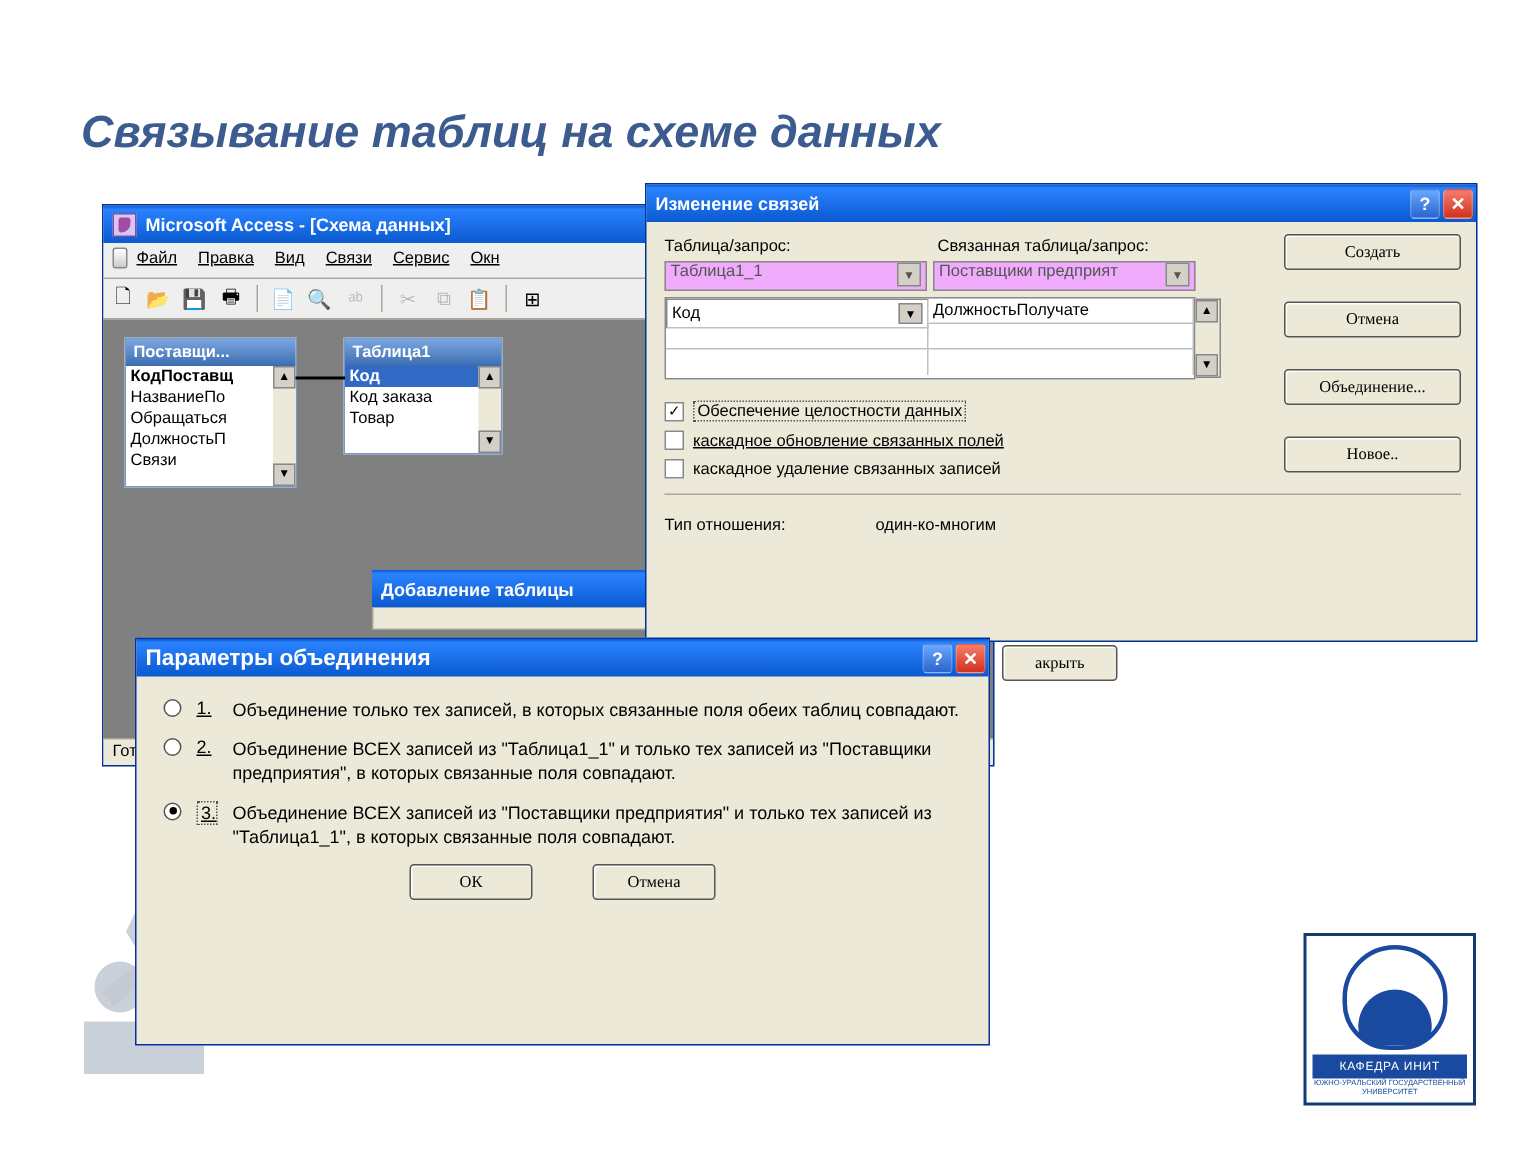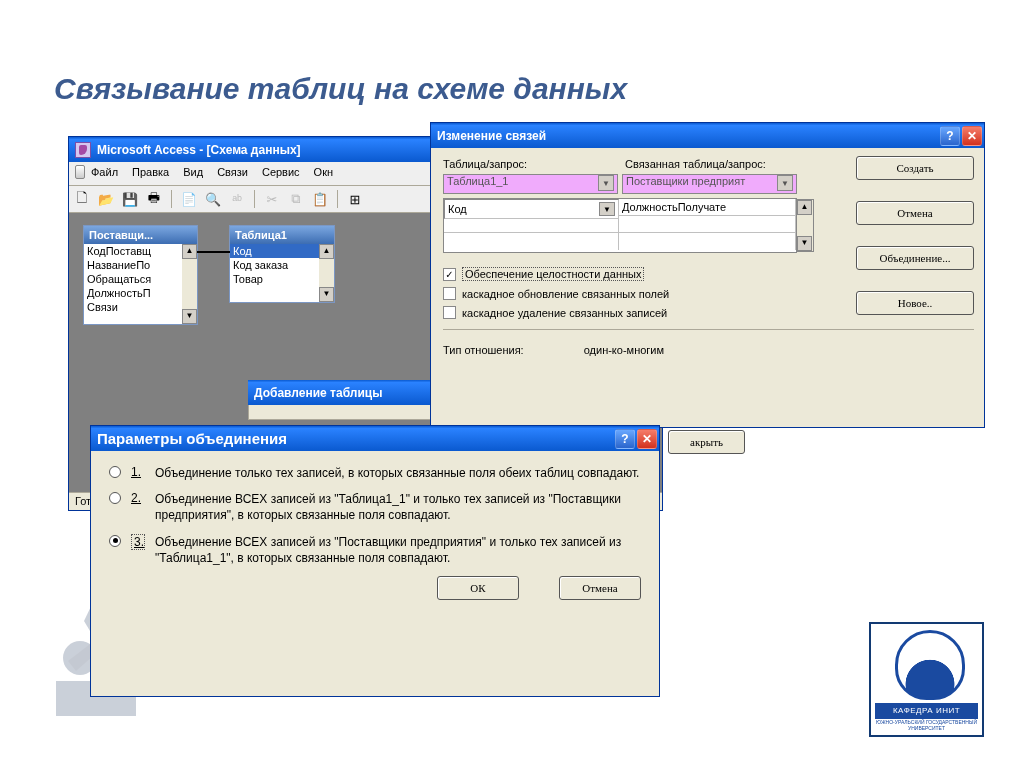--- a/index.html
+++ b/index.html
@@ -77,21 +77,21 @@
   
   .fieldbox {
     position:absolute; width:115px; background:#fff; border:1px solid #7b97c4;
   }
   .fieldbox .fb-title{
     background:linear-gradient(to bottom,#7ba7e0,#3c6db2);
     color:#fff; font-size:11px; padding:3px 5px; font-weight:bold;
   }
   .fieldbox .fb-body{ font-size:11px; background:#fff; position:relative;}
   .fieldbox .fb-row{ padding:1px 3px; white-space:nowrap; overflow:hidden; text-overflow:clip;}
-  .fieldbox .fb-row.bold{ font-weight:normal;}
+  .fieldbox .fb-row.bold{ font-weight:bold;}
   .fieldbox .fb-row.sel{ background:#316ac5; color:#fff;}
   .fb-scroll{ position:absolute; right:0; top:0; bottom:0; width:15px; background:#ece9d8;
     display:flex;flex-direction:column;justify-content:space-between;align-items:center;}
   .fb-scroll-btn{ width:15px;height:15px;background:#d4d0c8;border:1px solid #888;font-size:8px;line-height:12px;text-align:center;}
   .statusbar{ position:absolute;bottom:0;left:0;right:0;height:18px;background:#ece9d8;border-top:1px solid #aca899; padding:2px 6px; font-size:11px;}
   
   .relation-line{ position:absolute; height:2px; background:#000;}
   
   .addtable-slice{ position:absolute; top:380px; left:248px; width:185px; height:40px;}
   .addtable-slice .titlebar{ font-weight:bold;}
@@ -139,34 +139,34 @@
   .joinopts{ top:425px; left:90px; width:570px; height:272px;}
   .joinopts .titlebar{ font-size:15px;}
   .joinopts-body{ padding:14px 18px 10px 18px;font-size:12px;}
   .opt-row{ display:flex; margin-bottom:10px; gap:10px; align-items:flex-start;}
   .opt-radio{ width:12px;height:12px;border:1px solid #555;border-radius:50%;background:#fff;margin-top:1px;
     display:flex;align-items:center;justify-content:center;}
   .opt-radio.sel::after{content:"";width:5px;height:5px;border-radius:50%;background:#000;}
   .opt-num{ width:14px; text-decoration:underline;}
   .opt-num.box{ border:1px dotted #555; padding:0 2px;}
   .opt-text{ flex:1; line-height:1.35;}
-  .okrow{ display:flex;justify-content:flex-end;gap:40px;margin-top:6px;}
+  .okrow{ display:flex;justify-content:center;gap:40px;margin-top:6px;}
   .okrow .btn{ width:82px;}
   
   .closebtn{ position:absolute;top:430px;left:668px;width:77px;height:24px;}
   
   .logo{ position:absolute; right:40px; bottom:30px; width:115px; height:115px; border:2px solid #123a73;background:#fff;}
   .logo::before{
     content:""; position:absolute; left:24px; top:6px; width:64px;height:64px;
     background: radial-gradient(circle at 50% 80%, #1a4aa0 40%, transparent 41%);
     border:3px solid #1a4aa0; border-radius:50% 50% 45% 45%;
   }
   .logo .band{ position:absolute;bottom:16px;left:4px;right:4px;height:16px;background:#1a4aa0;color:#fff;font-size:8px;text-align:center;line-height:16px;letter-spacing:0.5px;}
   .logo .sub{ position:absolute;bottom:4px;left:0;right:0;font-size:5px;color:#1a4aa0;text-align:center;}
-  .underline{ }
+  .underline{ text-decoration:underline;}
   .gray-figure{ position:absolute; left:46px; bottom:46px; width:100px; height:135px; opacity:.35; }
 </style>
 </head>
 <body>
 
 <div class="slide-title">Связывание таблиц на схеме данных</div>
 
 <svg class="gray-figure" viewBox="0 0 100 135">
   <path d="M50 10 L62 35 L50 55 L38 35 Z" fill="#6b7a94"></path>
   <circle cx="34" cy="72" r="17" fill="#6b7a94"></circle>

